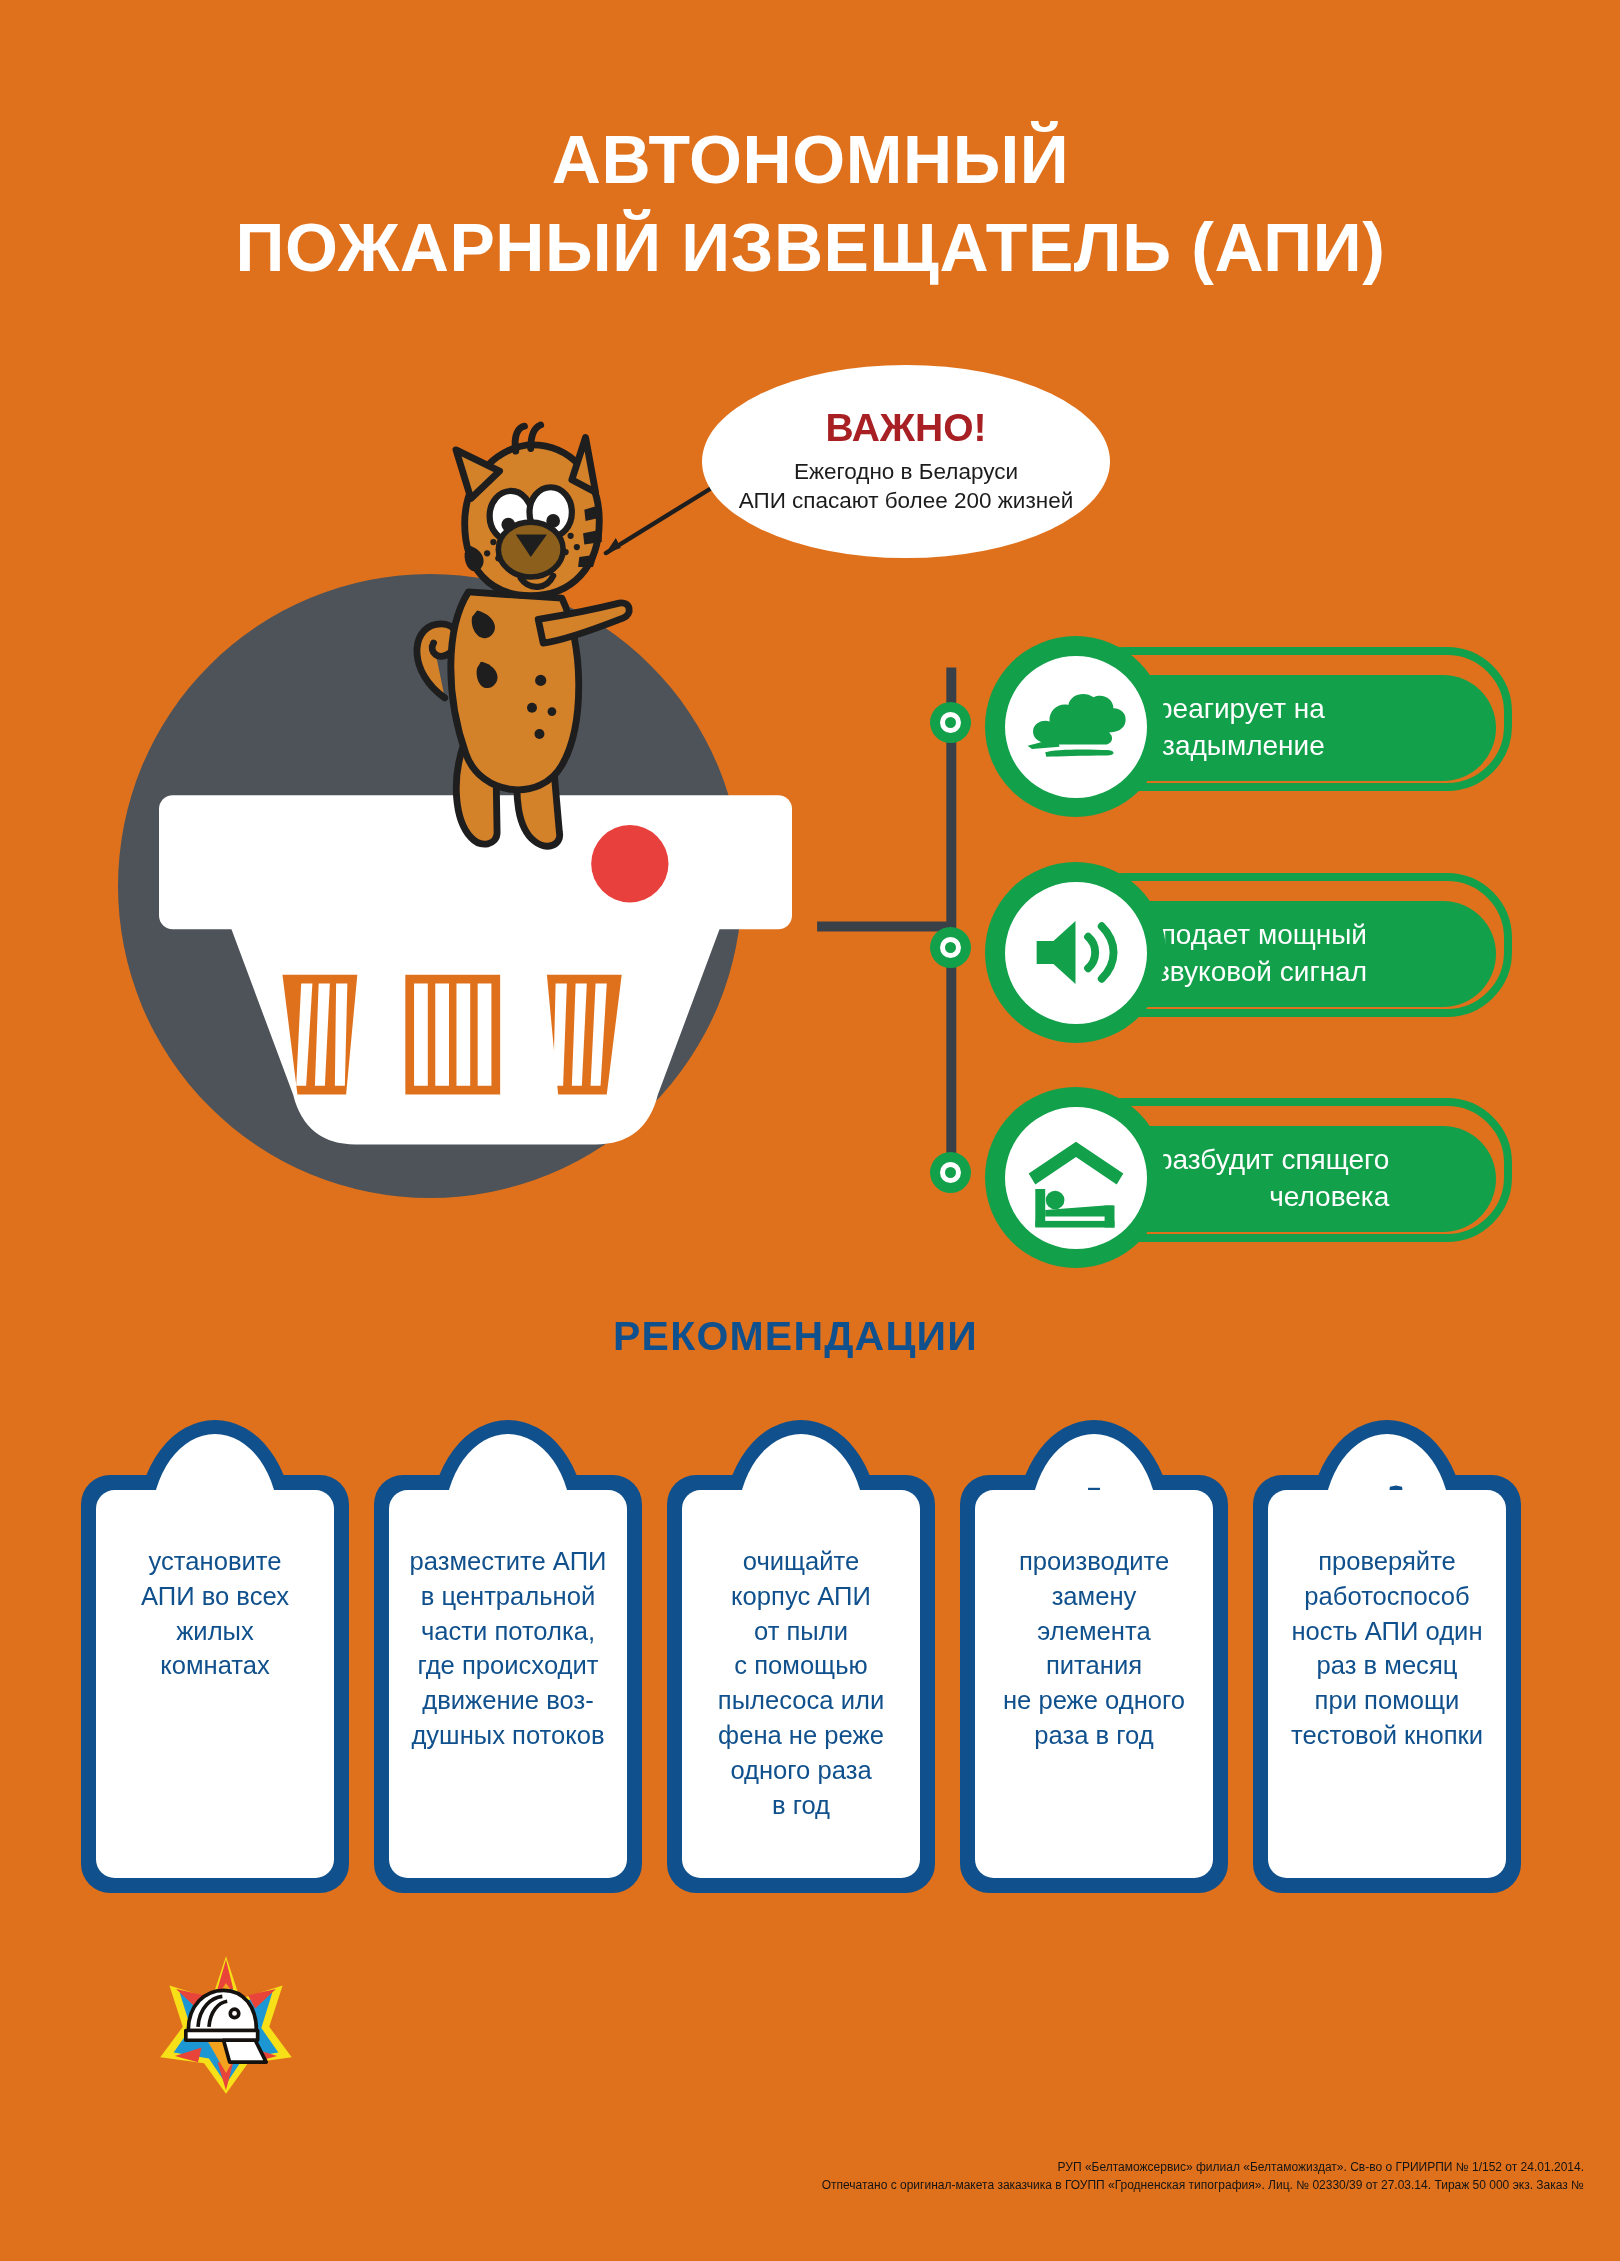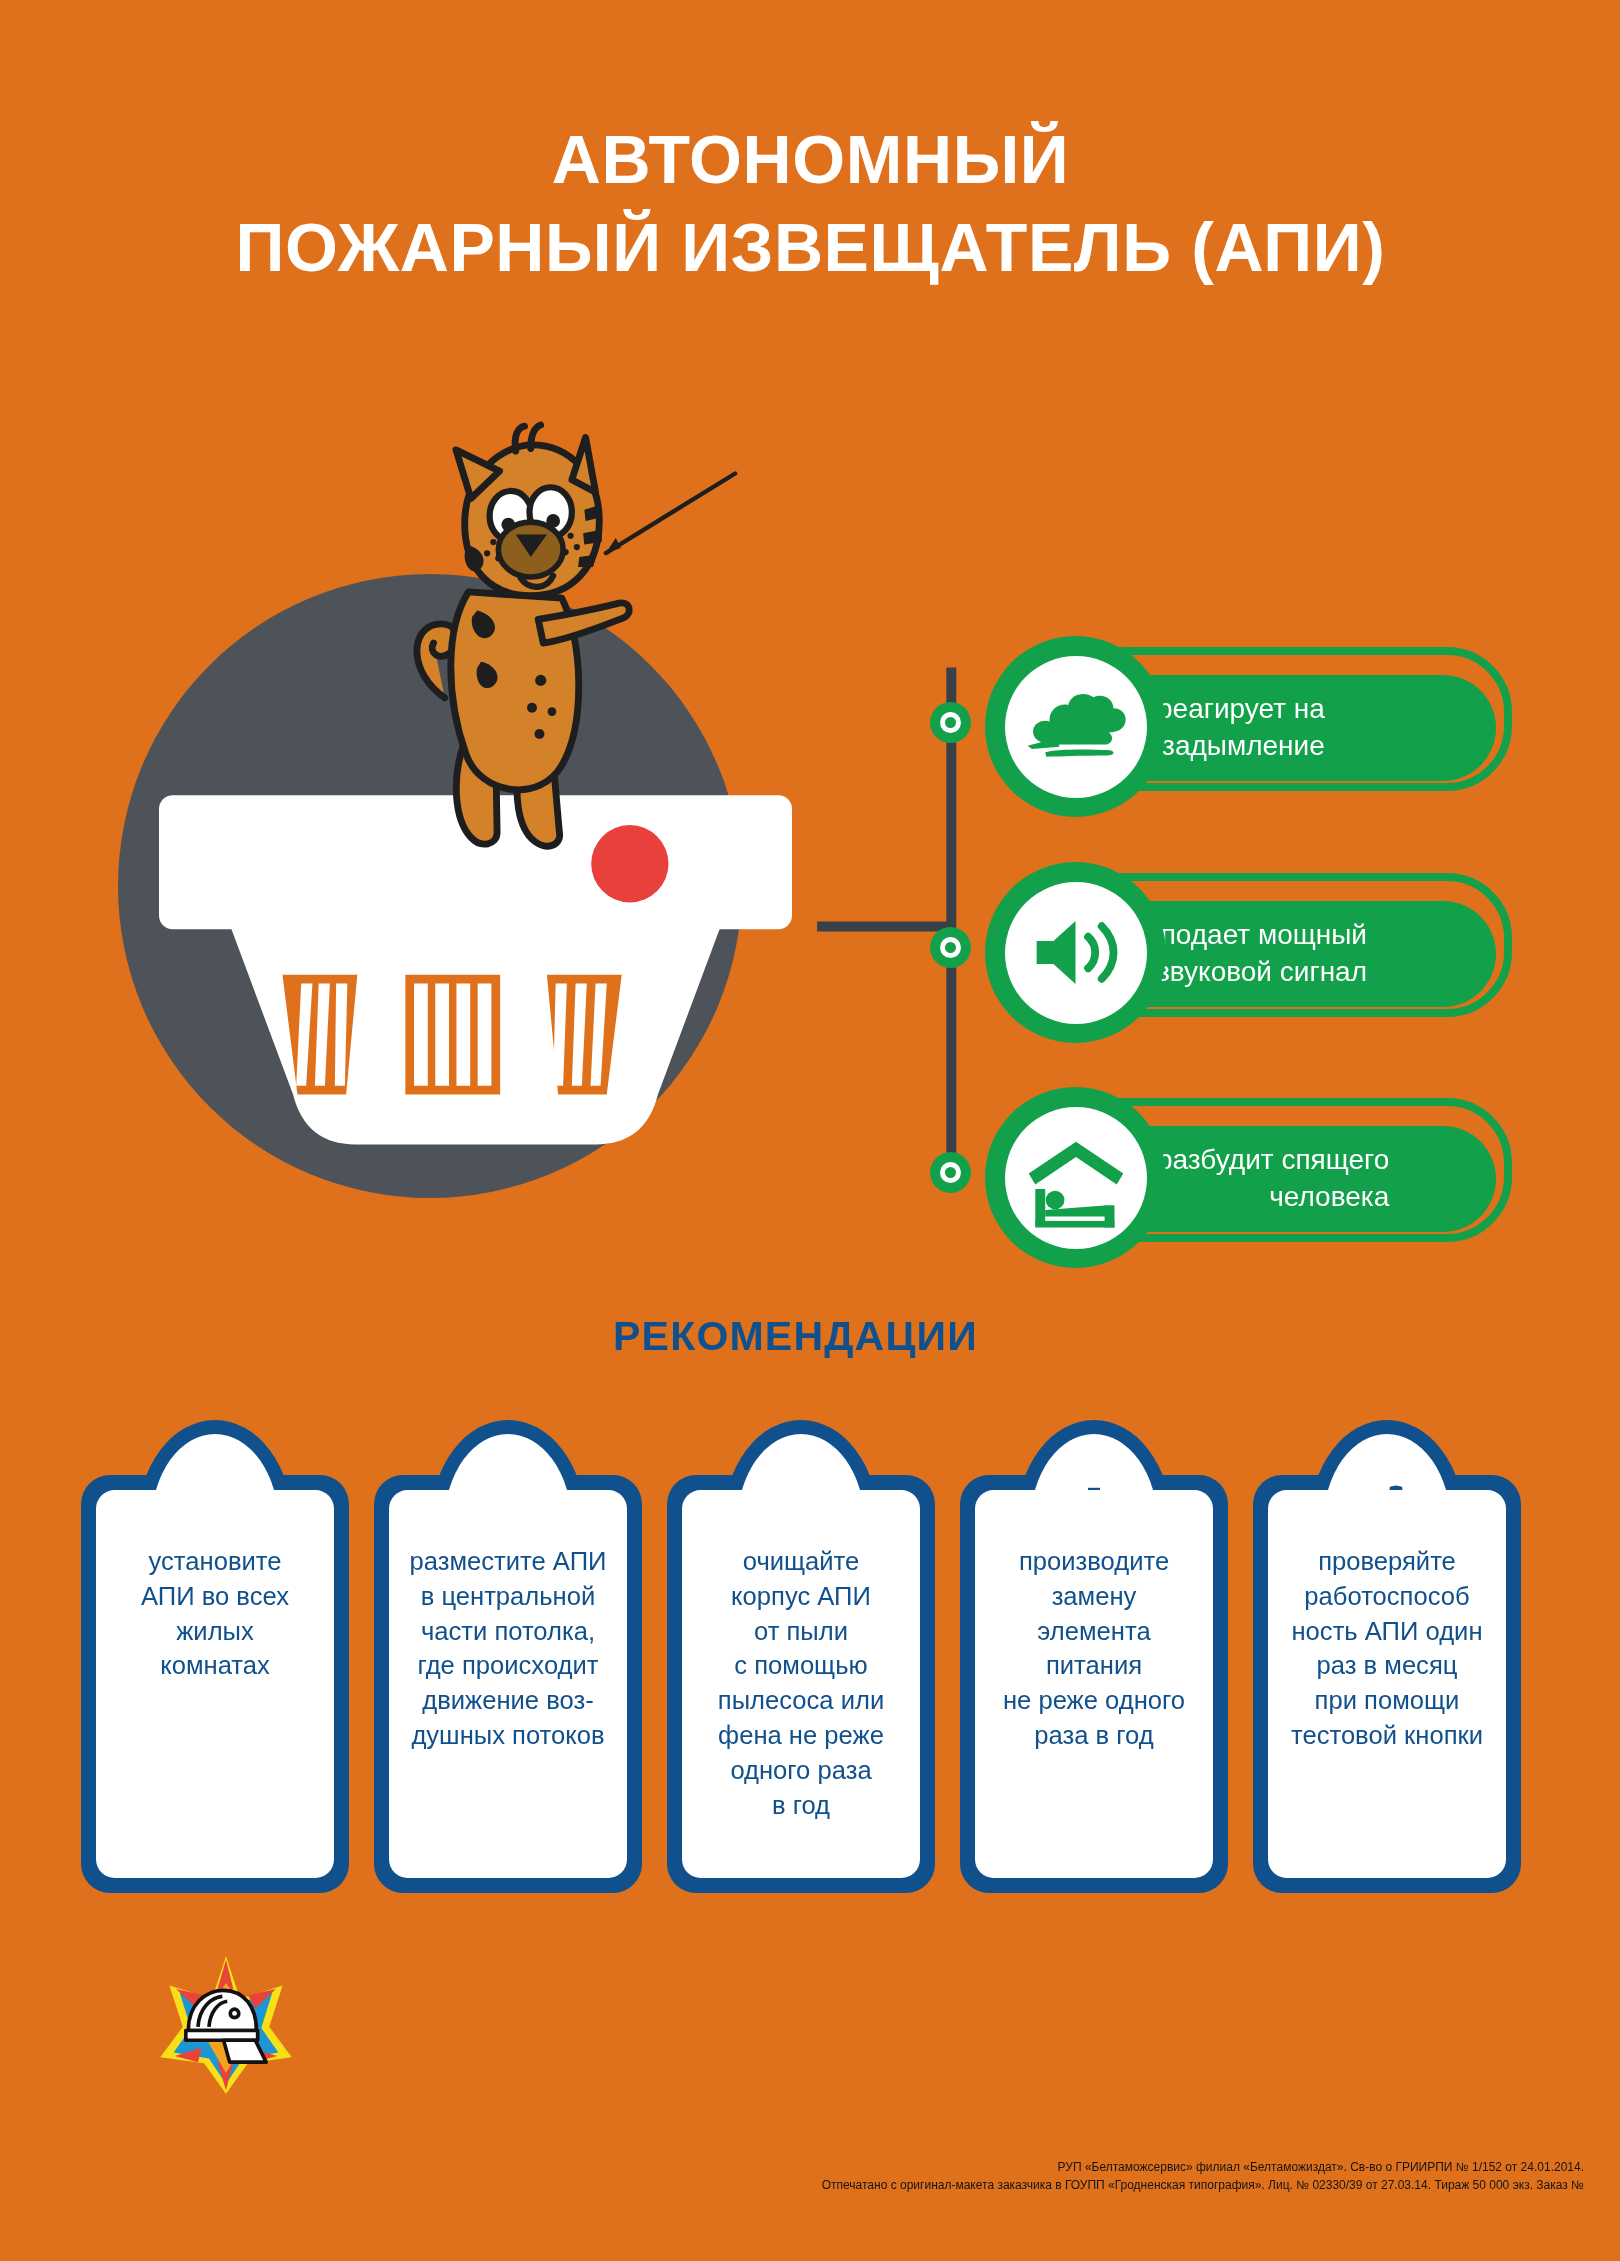--- a/index.html
+++ b/index.html
@@ -221,20 +221,27 @@
     </g>
 
     <path d="M240 278 C254 298 282 296 292 274" fill="none" stroke="#1E1E1E" stroke-width="10" stroke-linecap="round"></path>
   </svg>
 
   <svg id="bubble-tail" viewBox="0 0 220 140">
     <path d="M6 132 L214 4" stroke="#1E1E1E" stroke-width="7" fill="none" stroke-linecap="round"></path>
     <path d="M6 132 L30 124 L22 108 Z" fill="#1E1E1E"></path>
   </svg>
 
+  <div id="speech-bubble">
+    <div id="bubble-title">ВАЖНО!</div>
+    <div id="bubble-body">
+      <span>Ежегодно в Беларуси</span>
+      <span>АПИ спасают более 200 жизней</span>
+    </div>
+  </div>
 
   <svg id="connectors" viewBox="0 0 360 870">
     <path d="M255 20 L255 850" stroke="#3A4048" stroke-width="16" fill="none"></path>
     <path d="M40 435 L255 435" stroke="#3A4048" stroke-width="16" fill="none"></path>
   </svg>
 
   <div class="dot-node" style="left:930px;top:702px;">
       <i></i>
     </div>
   <div class="dot-node" style="left:930px;top:927px;">

